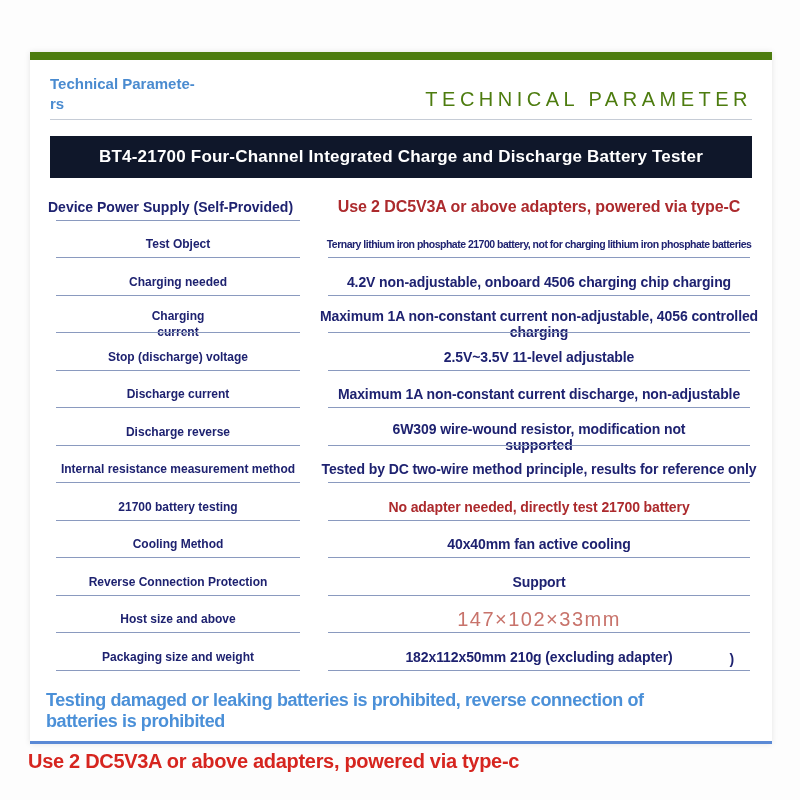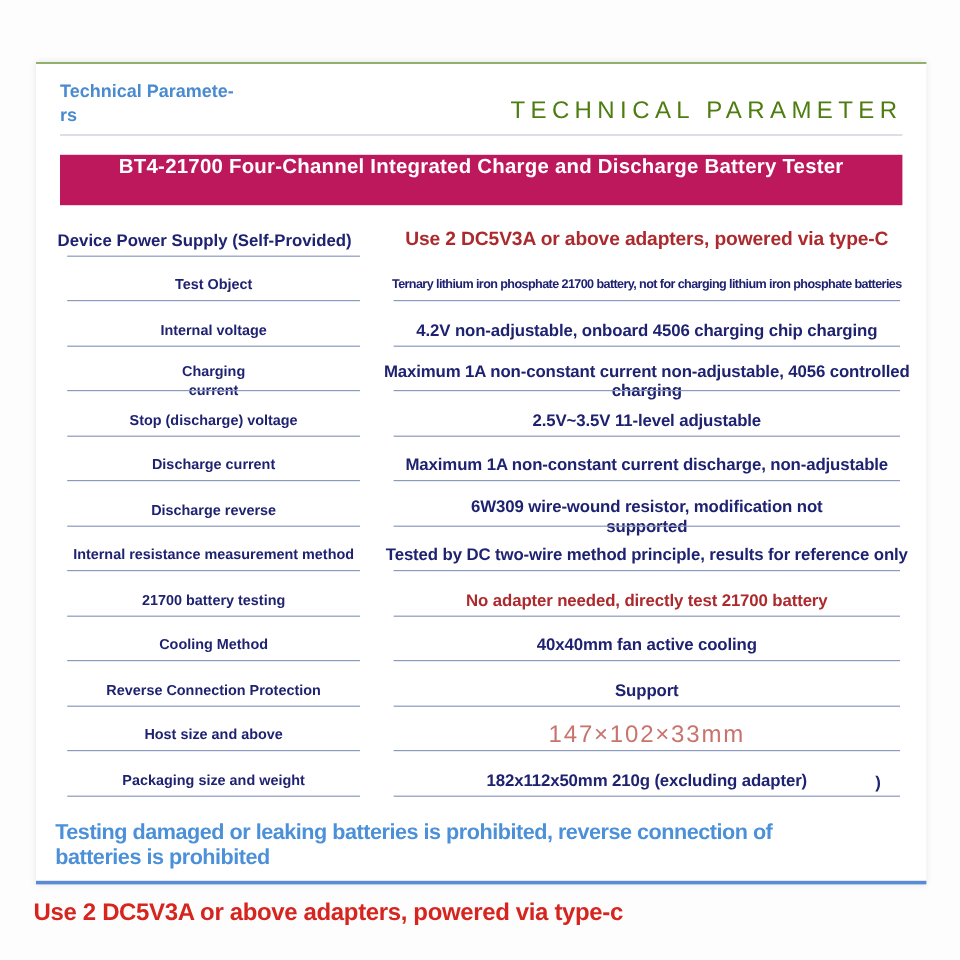--- a/index.html
+++ b/index.html
@@ -1,33 +1,33 @@
 <!DOCTYPE html>
 <html><head>
 <meta charset="utf-8">
 <style>
   * { margin:0; padding:0; box-sizing:border-box; }
   html,body { width:800px; height:800px; background:#fdfdfd; font-family:"Liberation Sans", sans-serif; overflow:hidden; }
 
   .card {
     position:absolute; left:30px; top:52px; width:742px;
     background:#ffffff;
-    border-top:1px solid #4d7c0f;
+    border-top:8px solid #4d7c0f;
     border-bottom:3px solid #5a89d5;
     box-shadow:0 0 6px rgba(0,0,0,0.10);
     padding-bottom:4px;
   }
 
   .hdr { display:flex; justify-content:space-between; align-items:flex-end;
          margin:14px 20px 0 20px; padding-bottom:6px; border-bottom:1px solid #c6ccd6; }
   .hdr-left  { font-size:15px; font-weight:bold; color:#4a8bd0; line-height:1.3; white-space:pre; }
   .hdr-right { font-size:20px; font-weight:400; color:#4d7c0f; letter-spacing:4.5px; padding-bottom:2px; }
 
-  .banner { margin:16px 20px 0 20px; height:42px; background:#be185d;
-            display:flex; align-items:flex-start; justify-content:center;
+  .banner { margin:16px 20px 0 20px; height:42px; background:#0f172a;
+            display:flex; align-items:center; justify-content:center;
             color:#ffffff; font-size:17px; font-weight:bold; letter-spacing:0.2px; }
 
   .tbl { margin:14px 8px 0 12px; }
   .t-row { display:grid; grid-template-columns:272px 1fr; height:37.5px; }
   .cell { position:relative; display:flex; align-items:flex-end; justify-content:center;
           padding:0 4px 15px 4px; text-align:center; color:#1e2270; }
   .cell::after { content:""; position:absolute; left:14px; right:14px; bottom:9px;
                  border-bottom:1.5px solid #8a9abf; }
   .t-label { font-size:12px; font-weight:bold; line-height:16px; }
   .t-val   { font-size:14px;  font-weight:bold; line-height:16px; letter-spacing:-0.1px; }
@@ -70,21 +70,21 @@
       <div class="cell t-label left-align">Device Power Supply (Self-Provided)</div>
       <div class="cell t-val red16 nw noline">Use 2 DC5V3A or above adapters, powered via type-C</div>
     </div>
 
     <div class="t-row">
       <div class="cell t-label">Test Object</div>
       <div class="cell t-val tiny nw">Ternary lithium iron phosphate 21700 battery, not for charging lithium iron phosphate batteries</div>
     </div>
 
     <div class="t-row">
-      <div class="cell t-label">Internal voltage</div>
+      <div class="cell t-label">Charging needed</div>
       <div class="cell t-val nw">4.2V non-adjustable, onboard 4506 charging chip charging</div>
     </div>
 
     <div class="t-row">
       <div class="cell t-label pre">Charging
 current</div>
       <div class="cell t-val pre">Maximum 1A non-constant current non-adjustable, 4056 controlled
 charging</div>
     </div>
 

